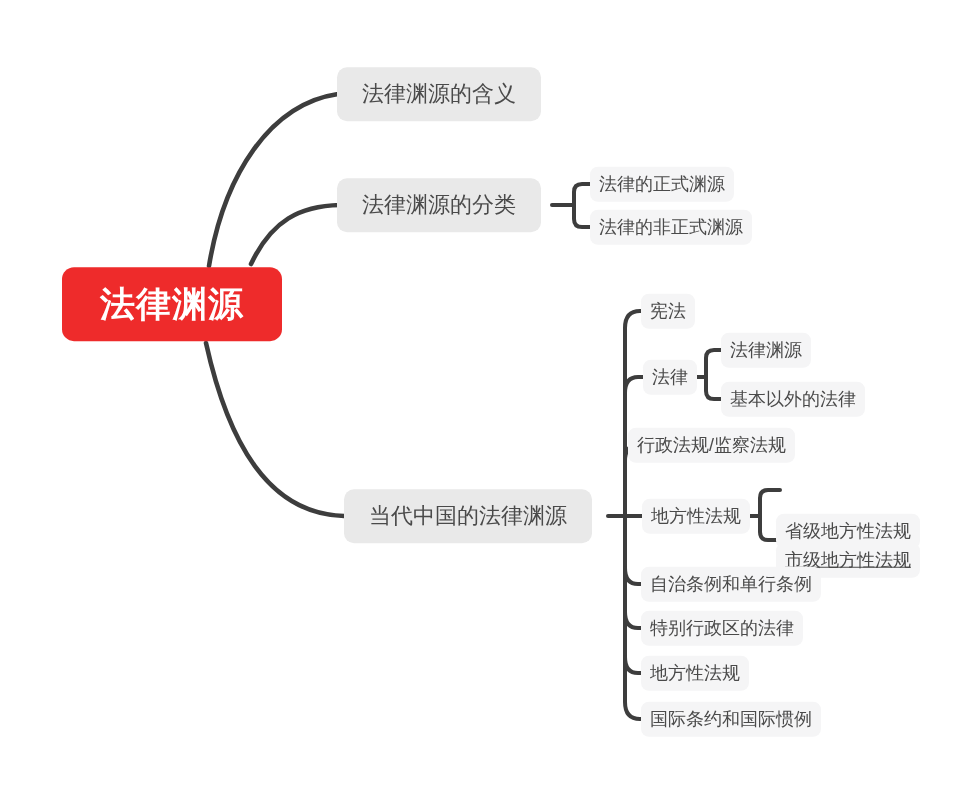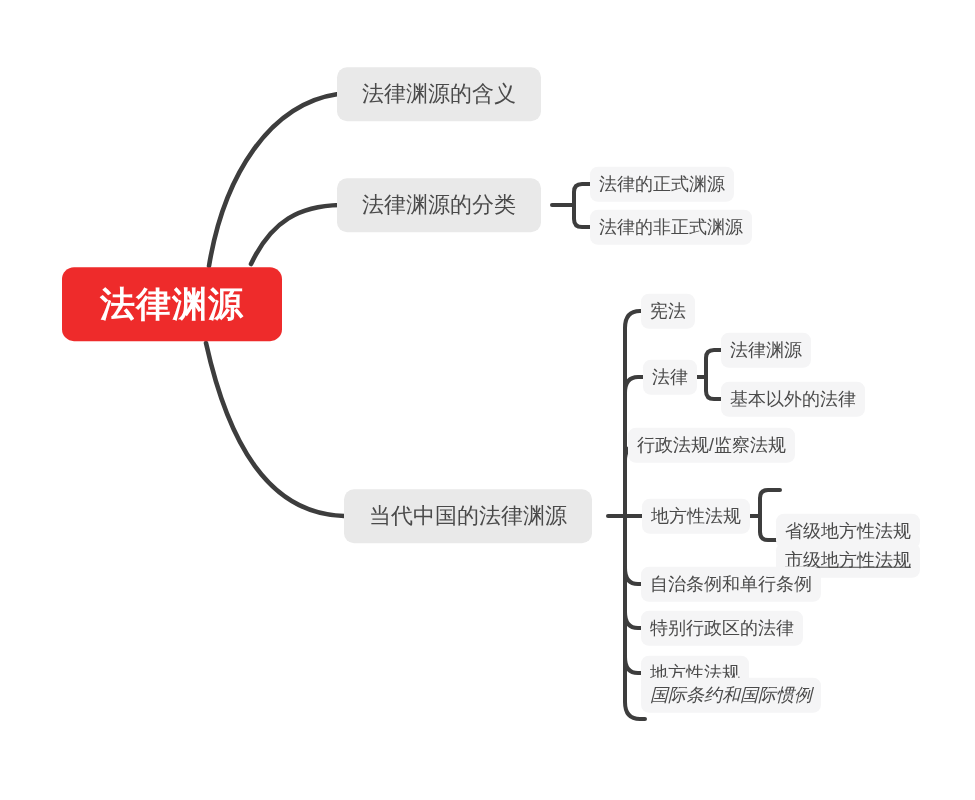--- a/index.html
+++ b/index.html
@@ -106,15 +106,15 @@
   <div class="node l2" style="left:643px; top:377px;">法律</div>
   <div class="node l2" style="left:721px; top:350px;">法律渊源</div>
   <div class="node l2" style="left:721px; top:399px;">基本以外的法律</div>
   <div class="node l2" style="left:628px; top:445px;">行政法规/监察法规</div>
   <div class="node l2" style="left:642px; top:516px;">地方性法规</div>
   <div class="node l2" style="left:776px; top:490px;margin-top:41px;">省级地方性法规</div>
   <div class="node l2" style="left:776px; top:560px;text-decoration:underline;">市级地方性法规</div>
   <div class="node l2" style="left:641px; top:628px;">特别行政区的法律</div>
   <div class="node l2" style="left:641px; top:584px;">自治条例和单行条例</div>
   <div class="node l2" style="left:641px; top:673px;">地方性法规</div>
-  <div class="node l2" style="left:641px; top:695px;font-style:italic;">国际条约和国际惯例</div>
+  <div class="node l2" style="left:641px; top:719px;">国际条约和国际惯例</div>
 
 </div>
 
 </body></html>

